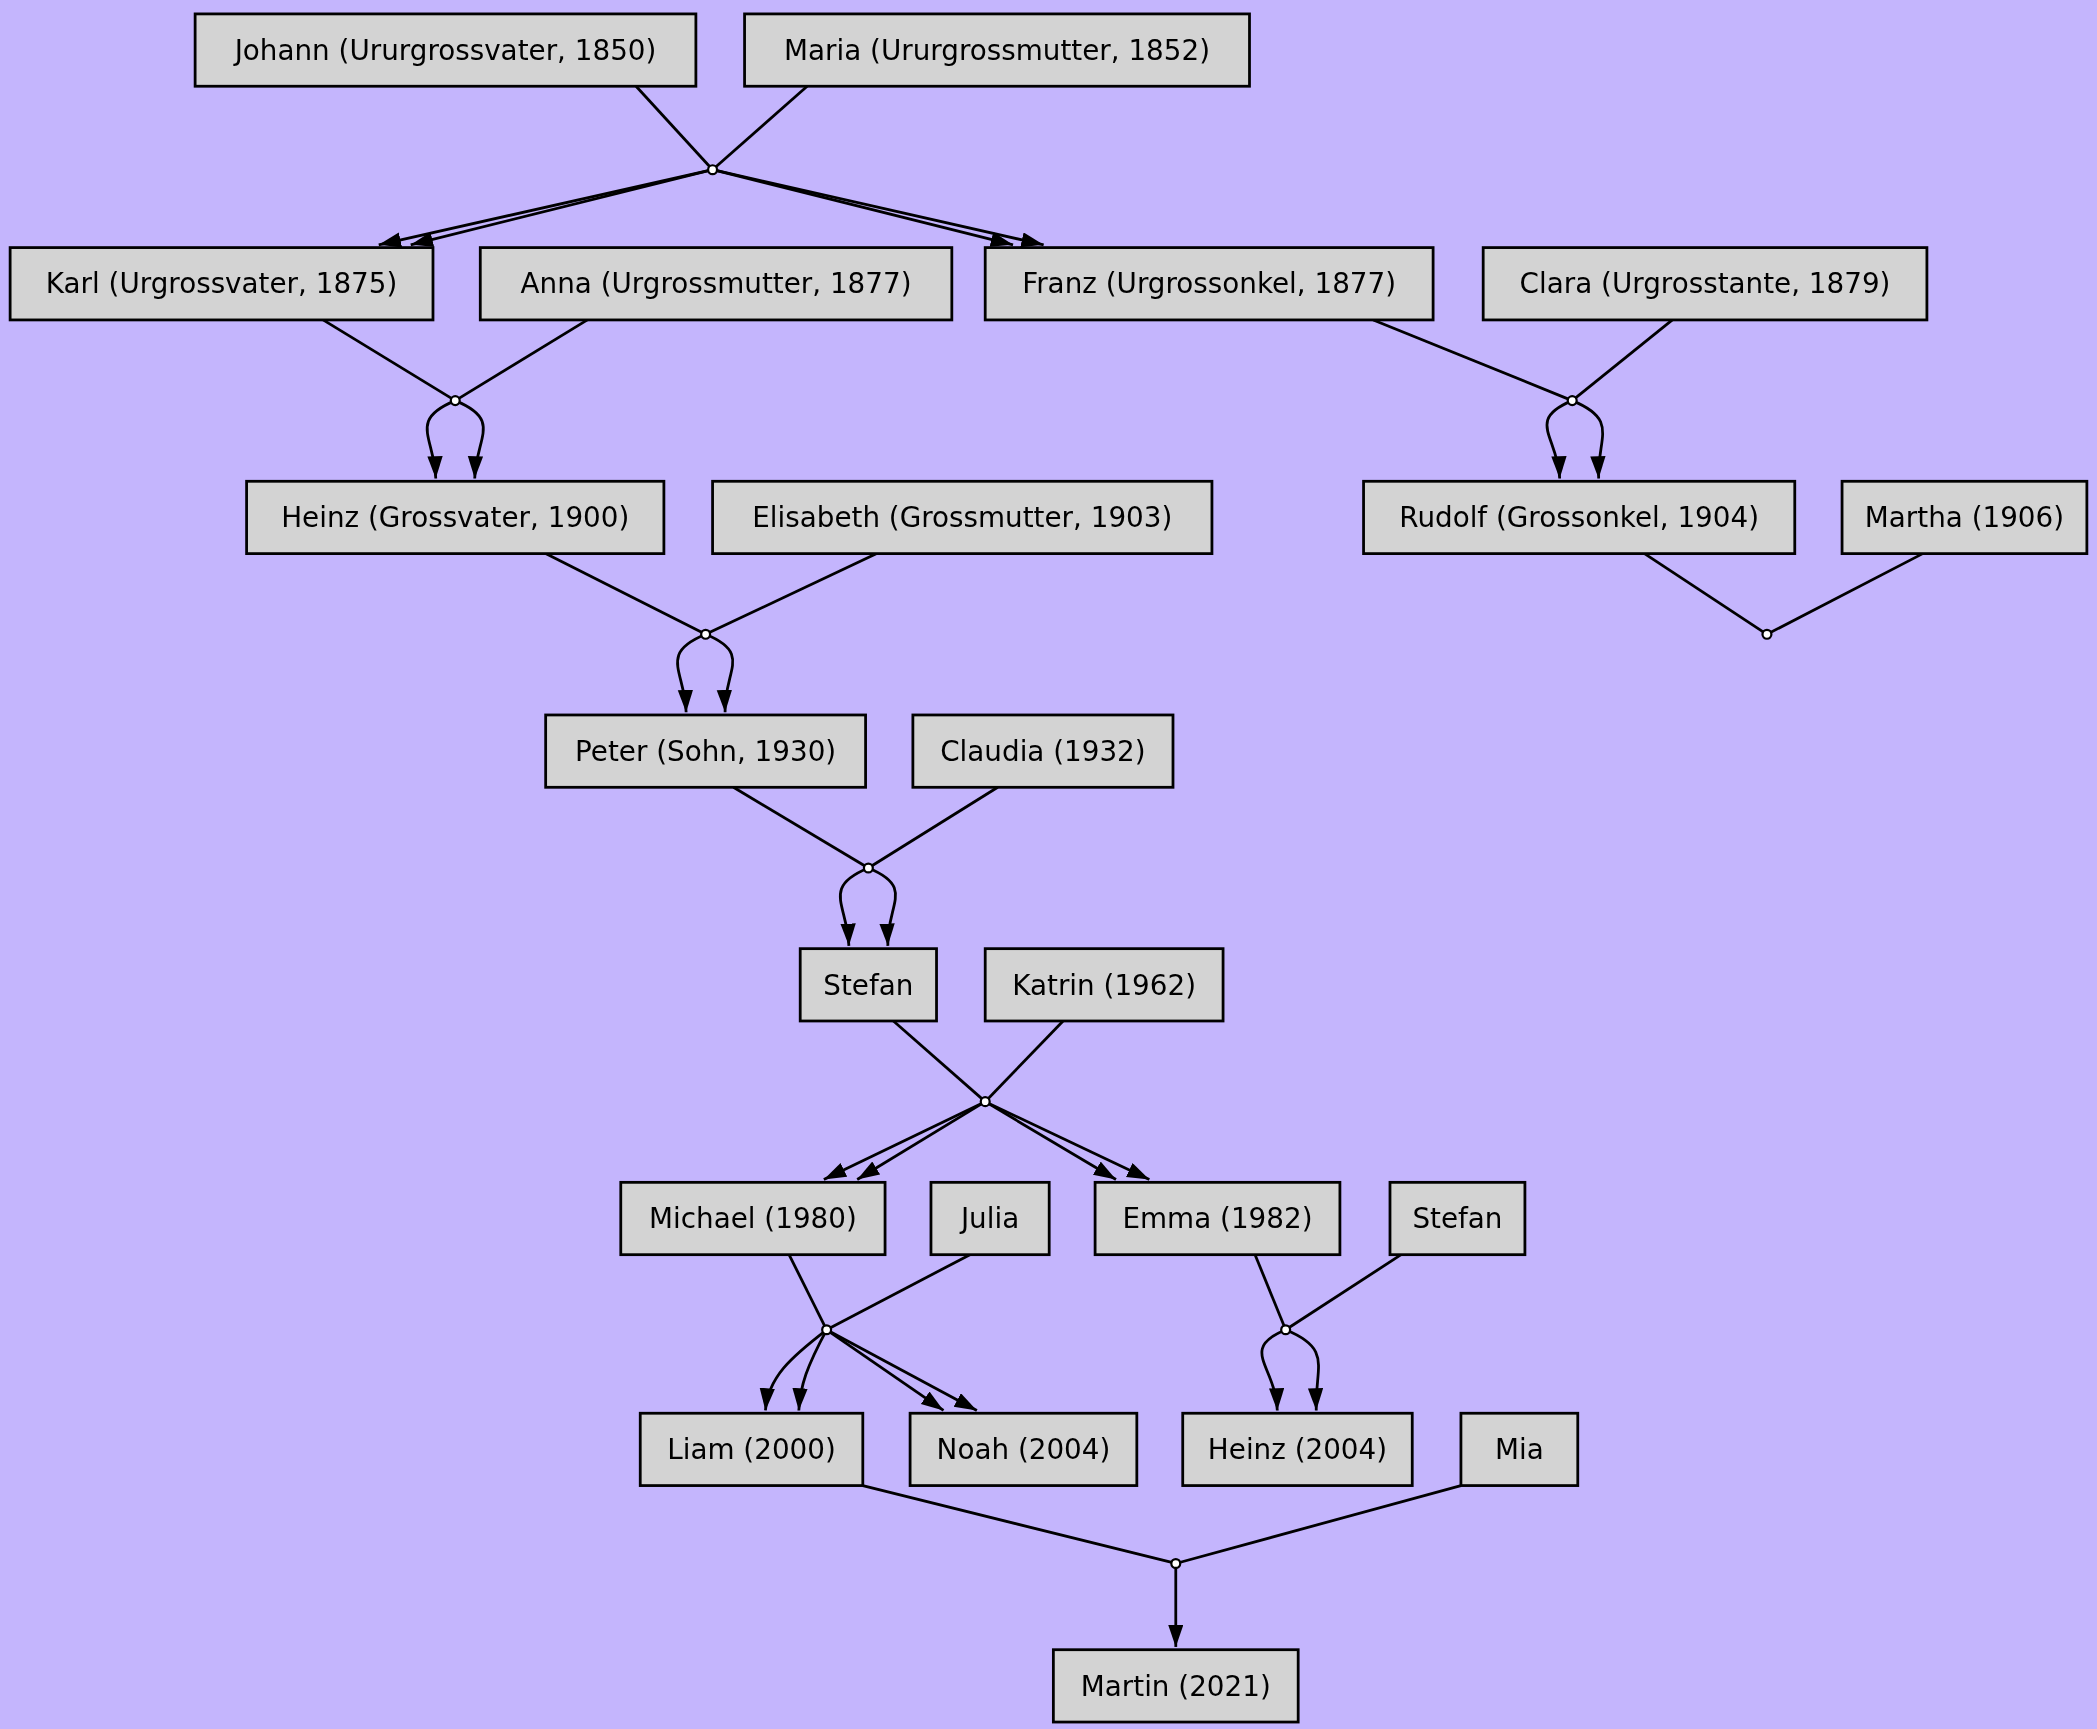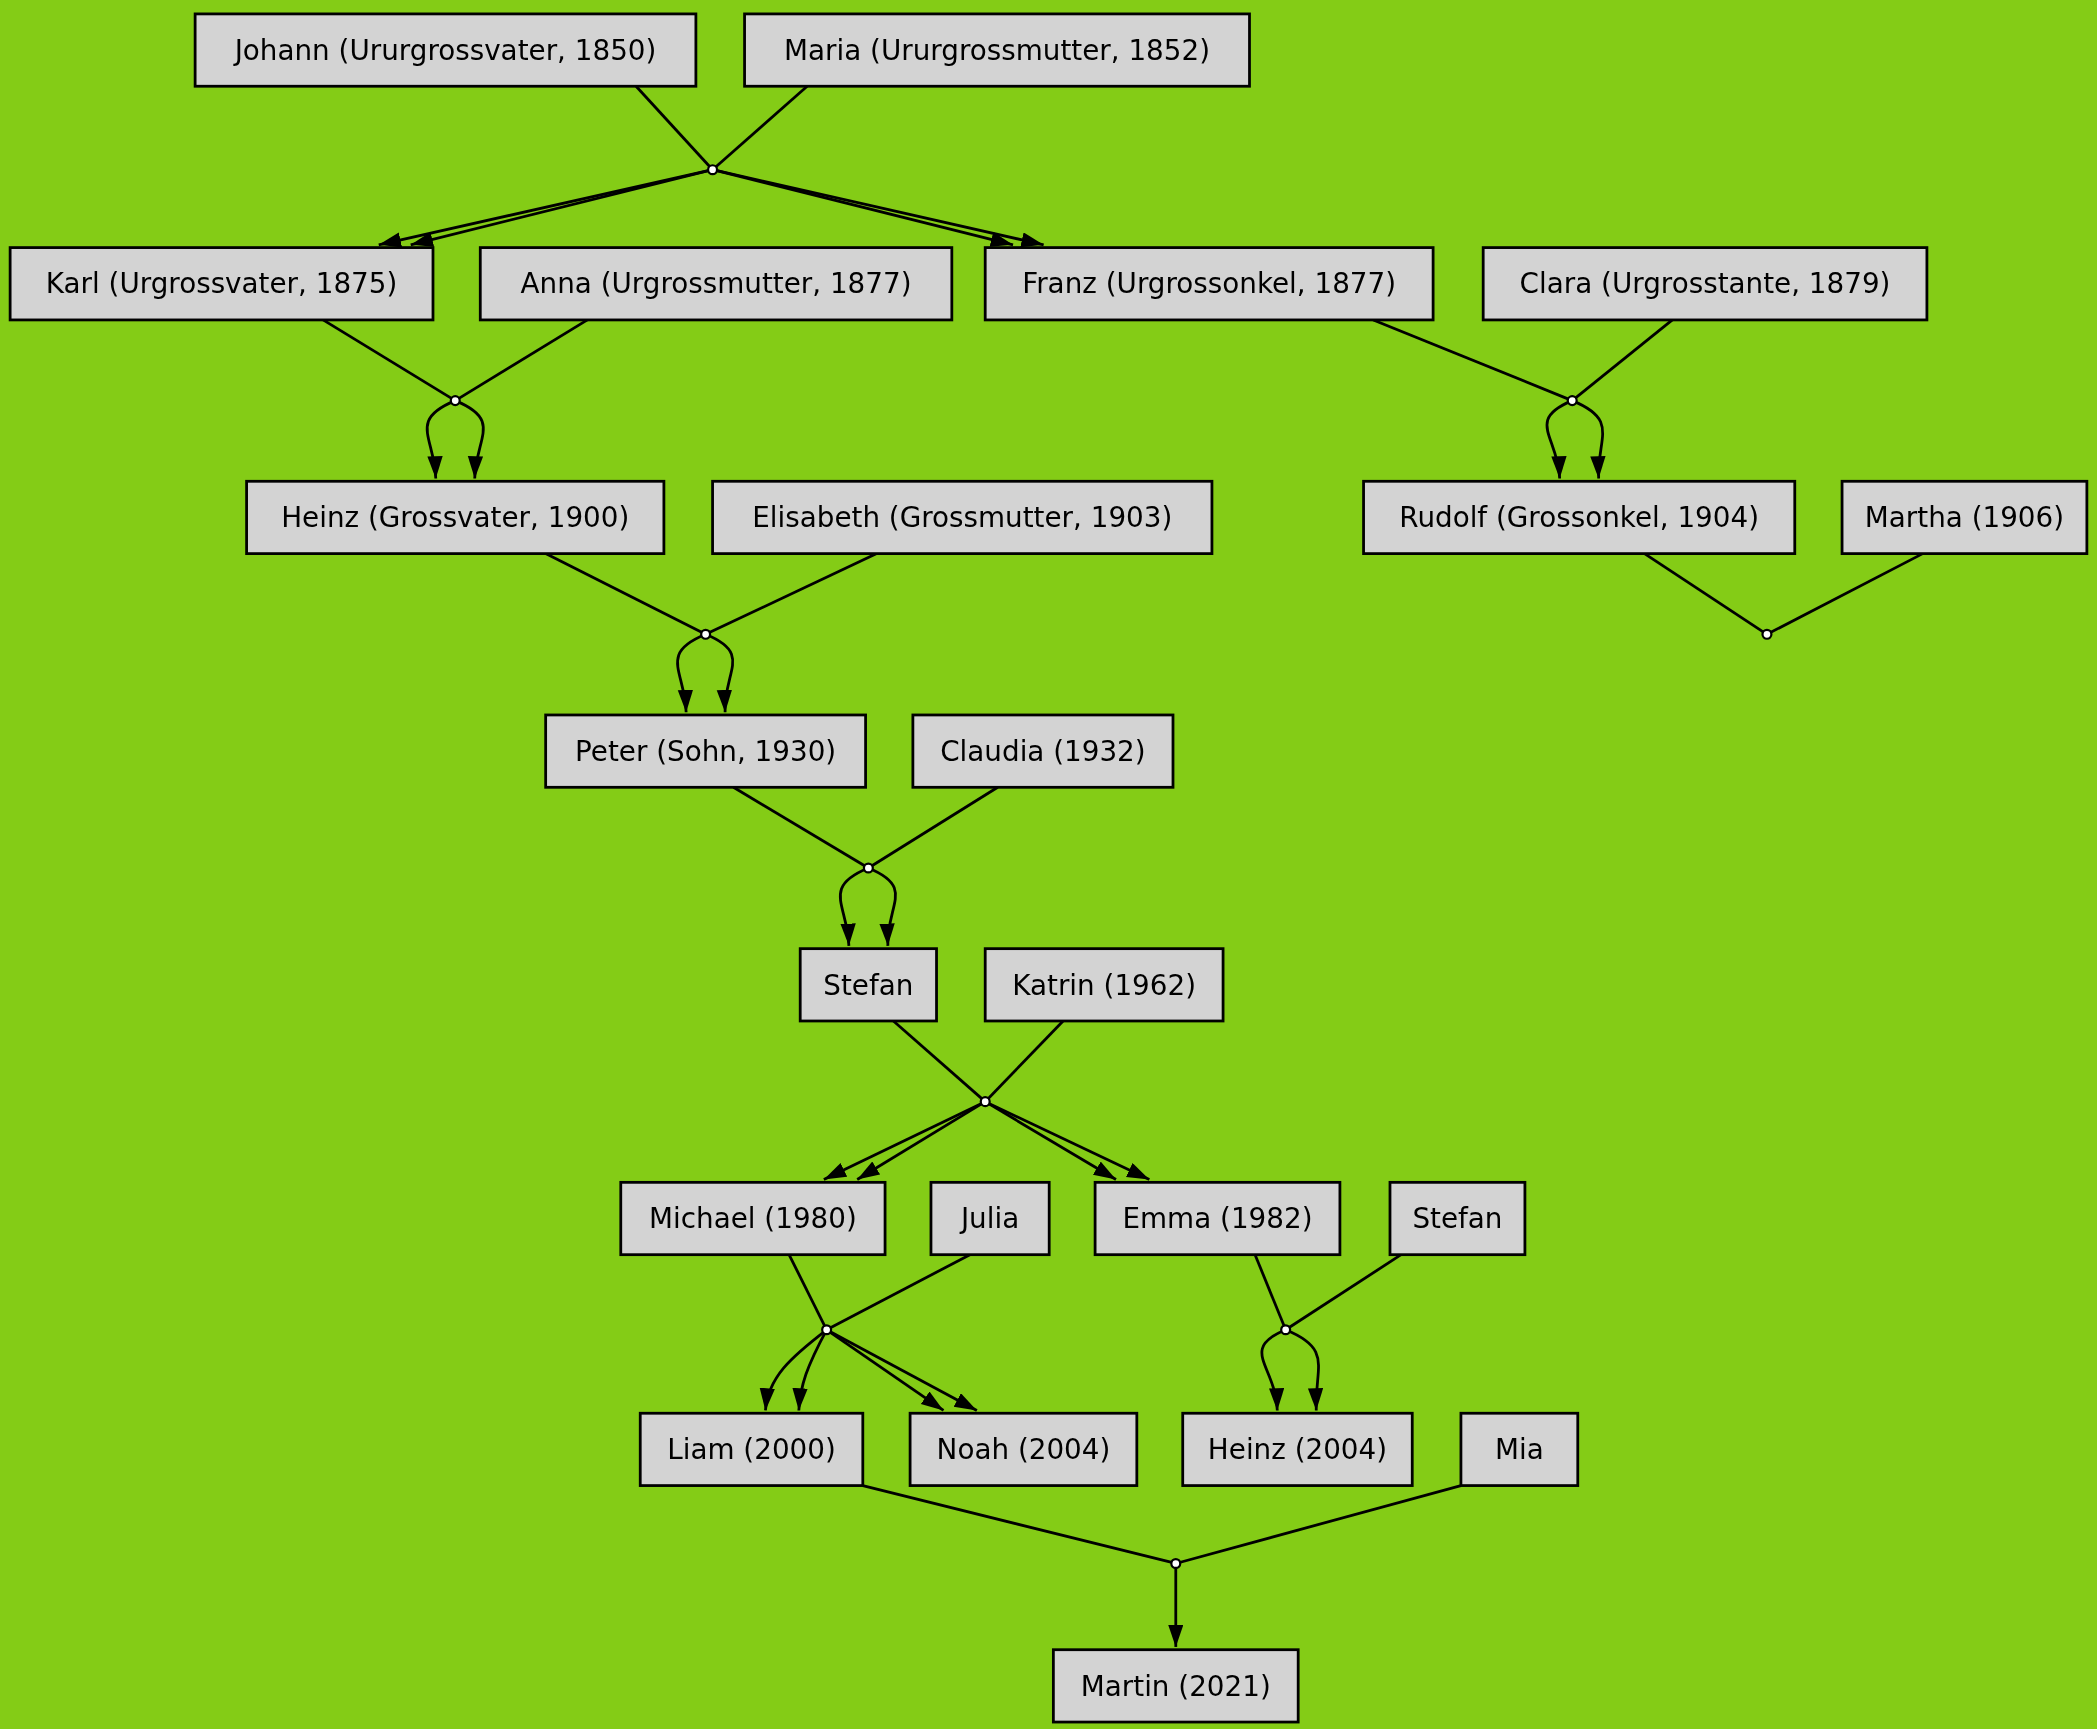--- a/index.html
+++ b/index.html
@@ -7,21 +7,21 @@
     padding: 0;
     background: #ffffff;
     font-family: "DejaVu Sans", "Liberation Sans", sans-serif;
   }
   #diagram-wrap {
     width: 100%;
     height: 100vh;
     display: flex;
     align-items: flex-start;
     justify-content: flex-start;
-    background: #84cc16;
+    background: #c4b5fd;
   }
   svg { width: 100%; height: 100%; display: block; }
   .node-rect { stroke-width: 2; }
   .node-label {
     font-family: "DejaVu Sans", "Liberation Sans", sans-serif;
     font-size: 20px;
     fill: #000000;
   }
   .edge { fill: none; stroke-width: 2; }
   .junction { stroke-width: 1.6; }

